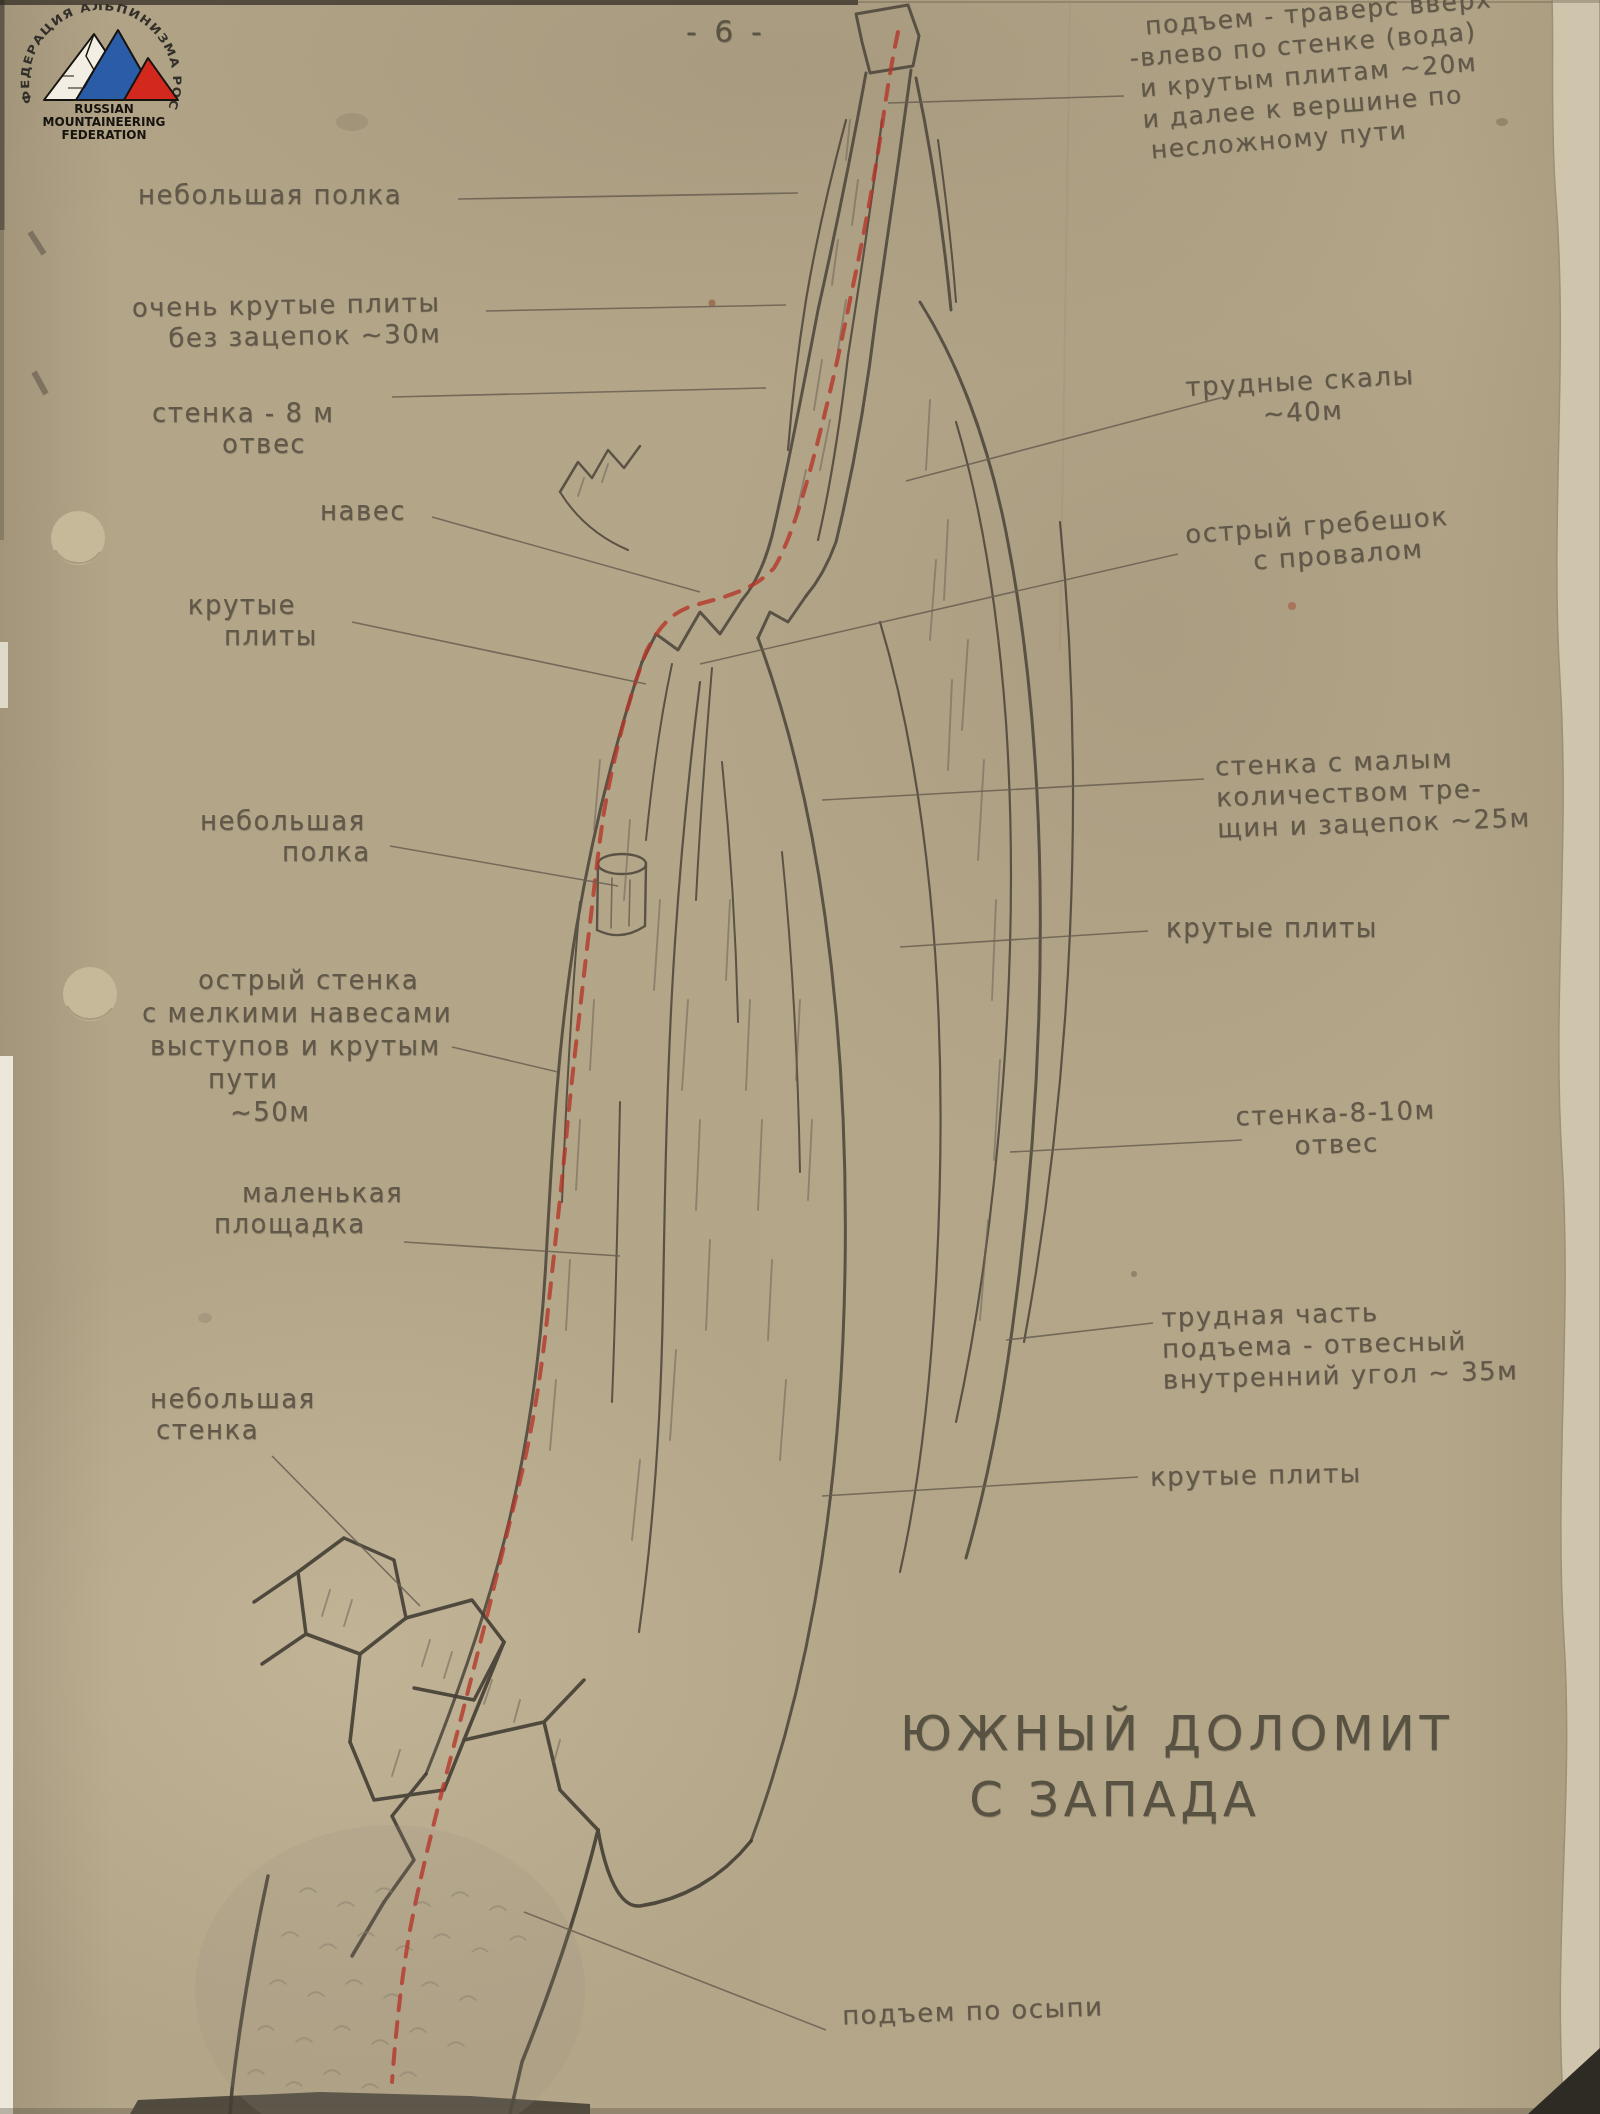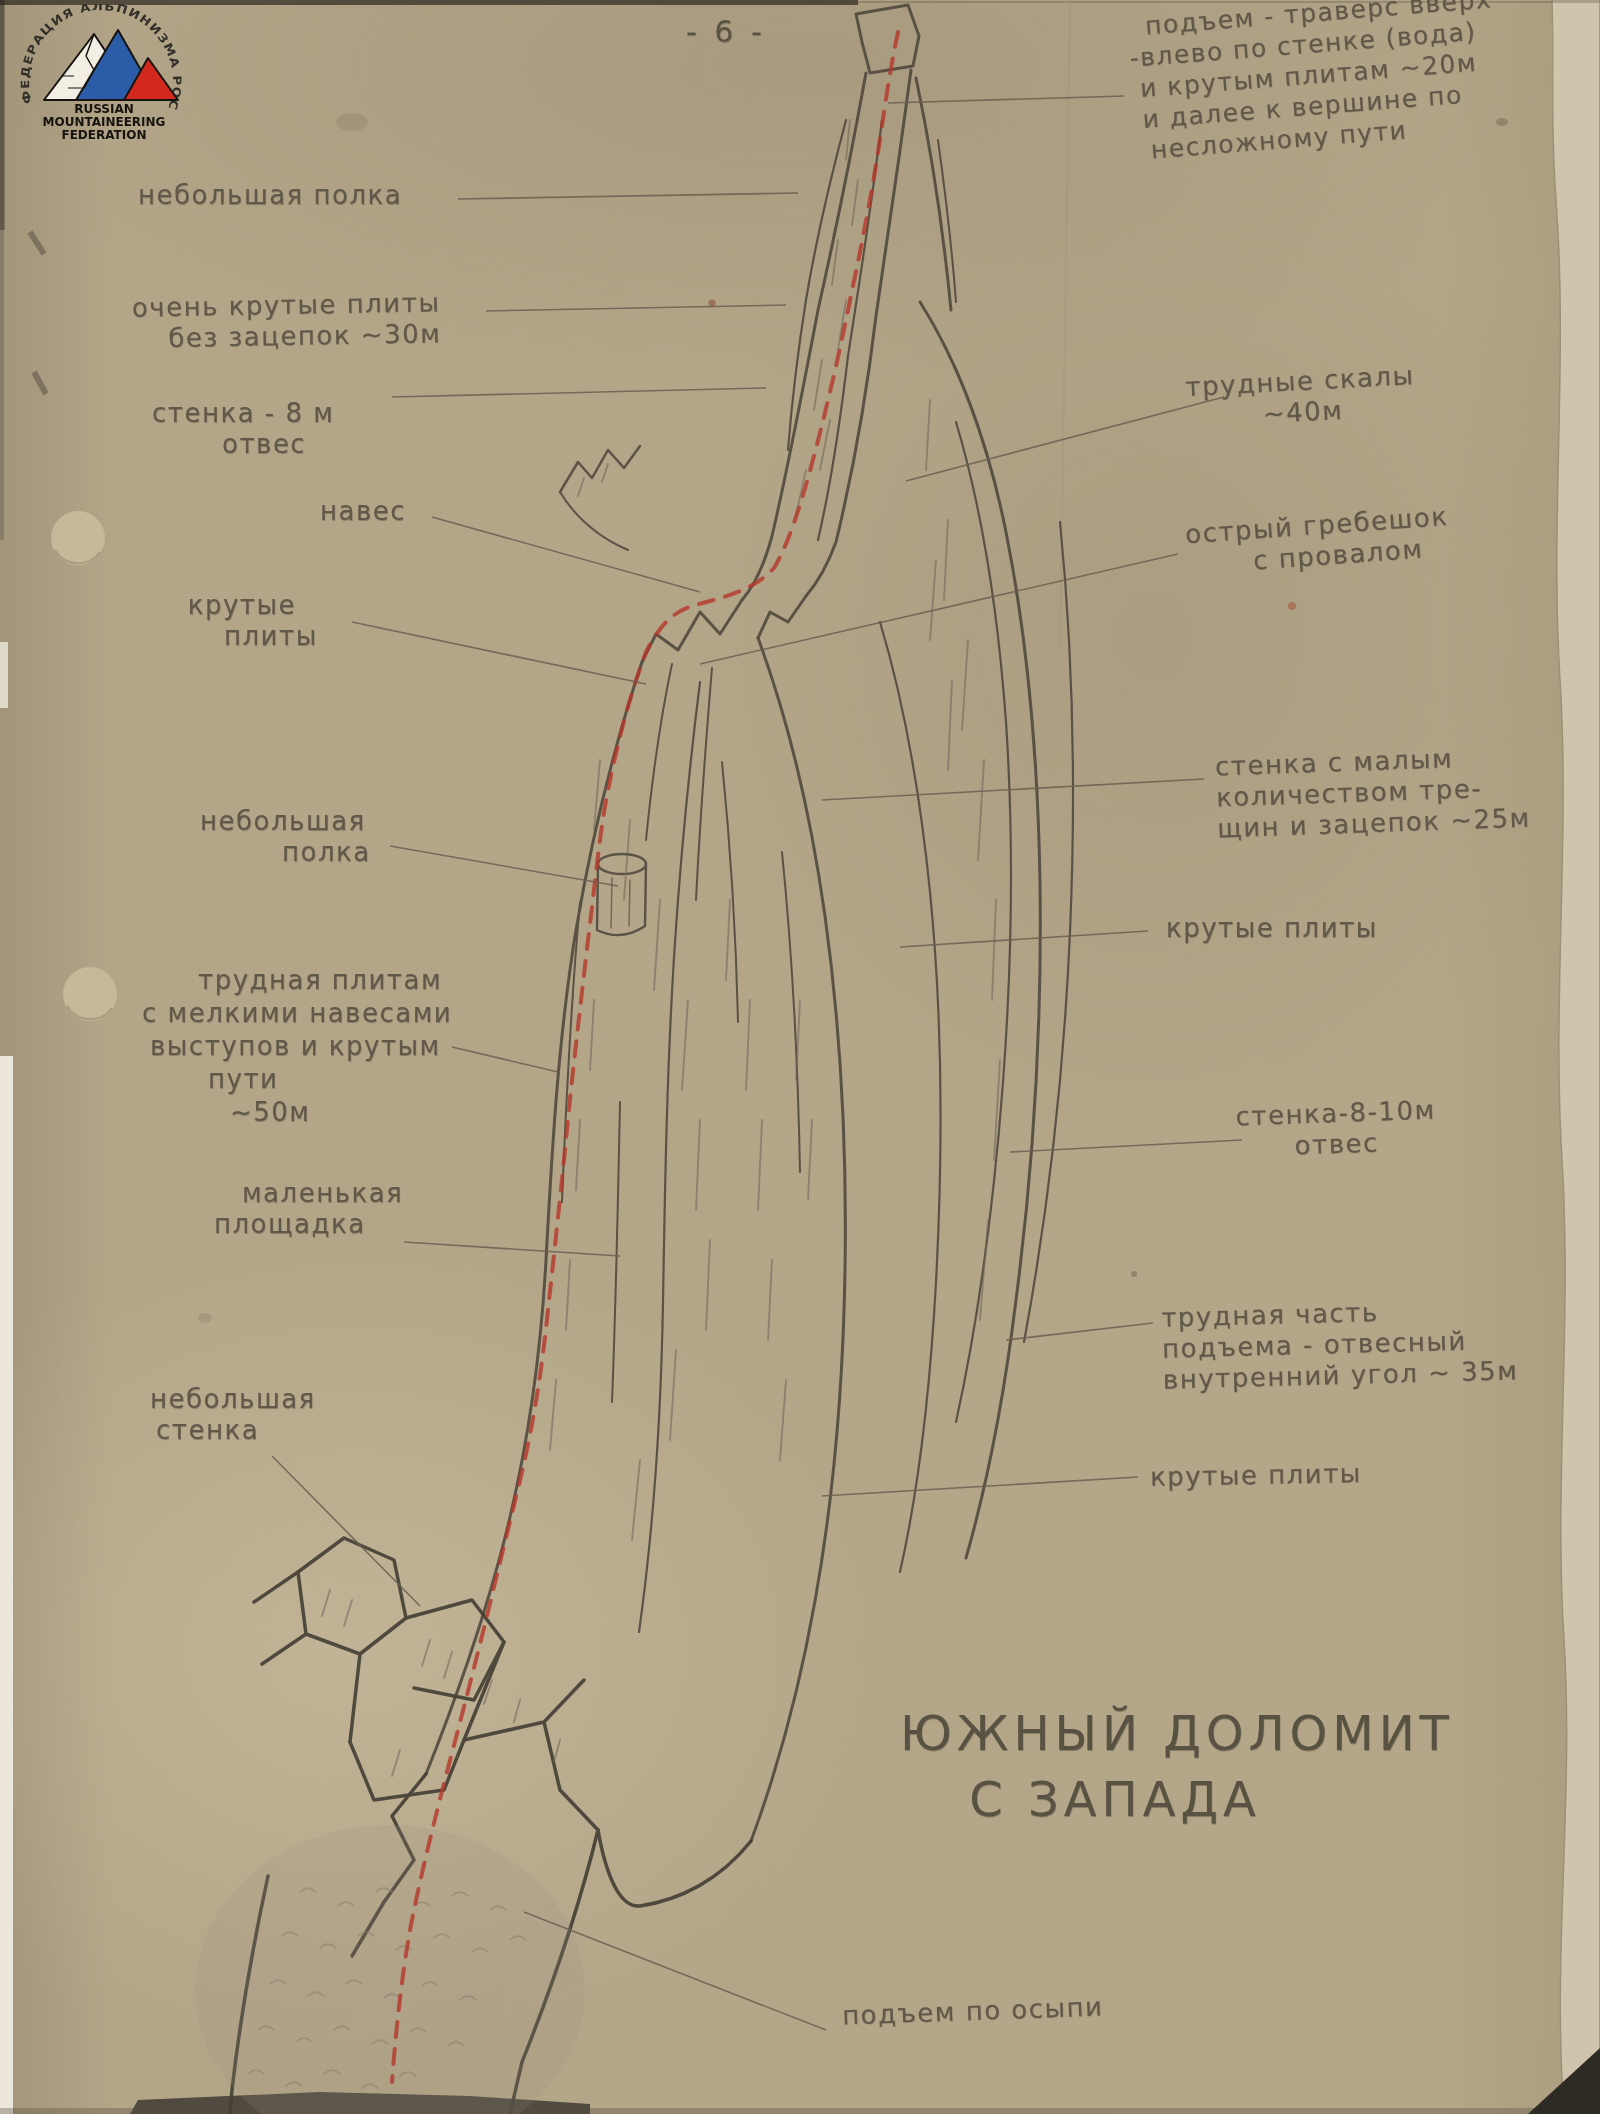--- a/index.html
+++ b/index.html
@@ -194,21 +194,21 @@
   </div>
   <div class="hw" style="left:166px;top:590px;text-align:center;">
     <div>крутые</div>
     <div style="margin-left:58px">плиты</div>
   </div>
   <div class="hw" style="left:200px;top:806px;">
     <div>небольшая</div>
     <div style="margin-left:82px">полка</div>
   </div>
   <div class="hw" style="left:142px;top:964px;line-height:33px;">
-    <div style="margin-left:56px">трудная плитам</div>
+    <div style="margin-left:56px">острый стенка</div>
     <div>с мелкими навесами</div>
     <div style="margin-left:8px">выступов и крутым</div>
     <div style="margin-left:66px">пути</div>
     <div style="margin-left:88px">~50м</div>
   </div>
   <div class="hw" style="left:214px;top:1178px;">
     <div style="margin-left:28px">маленькая</div>
     <div>площадка</div>
   </div>
   <div class="hw" style="left:150px;top:1384px;">

